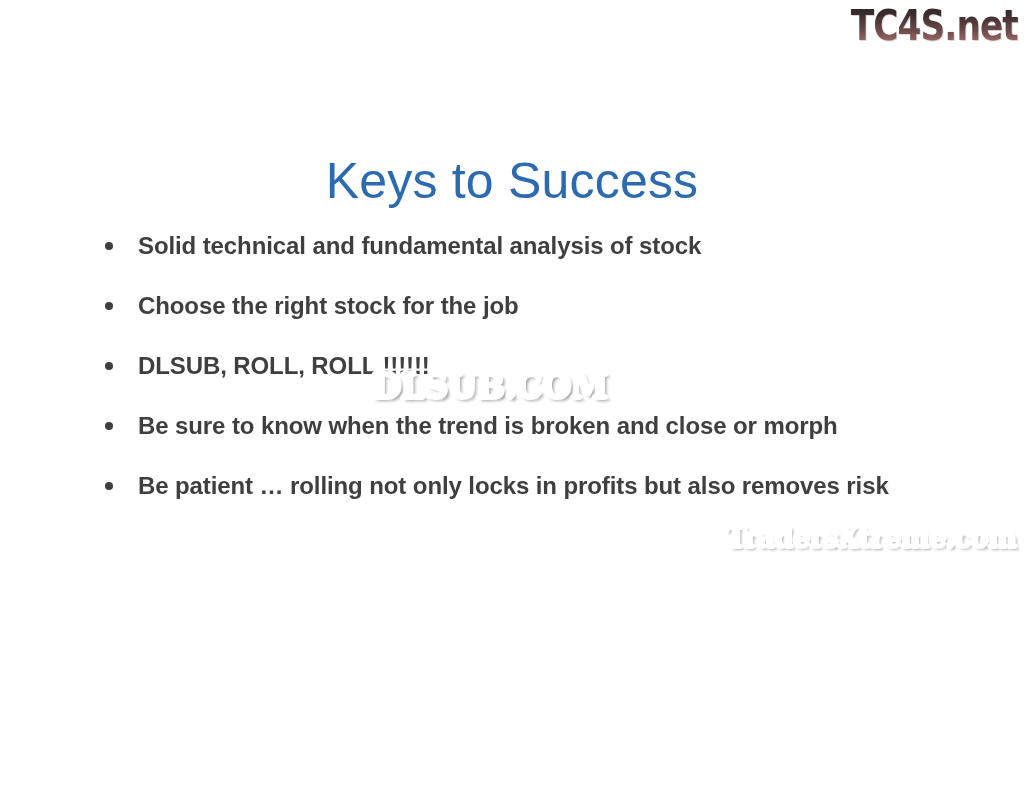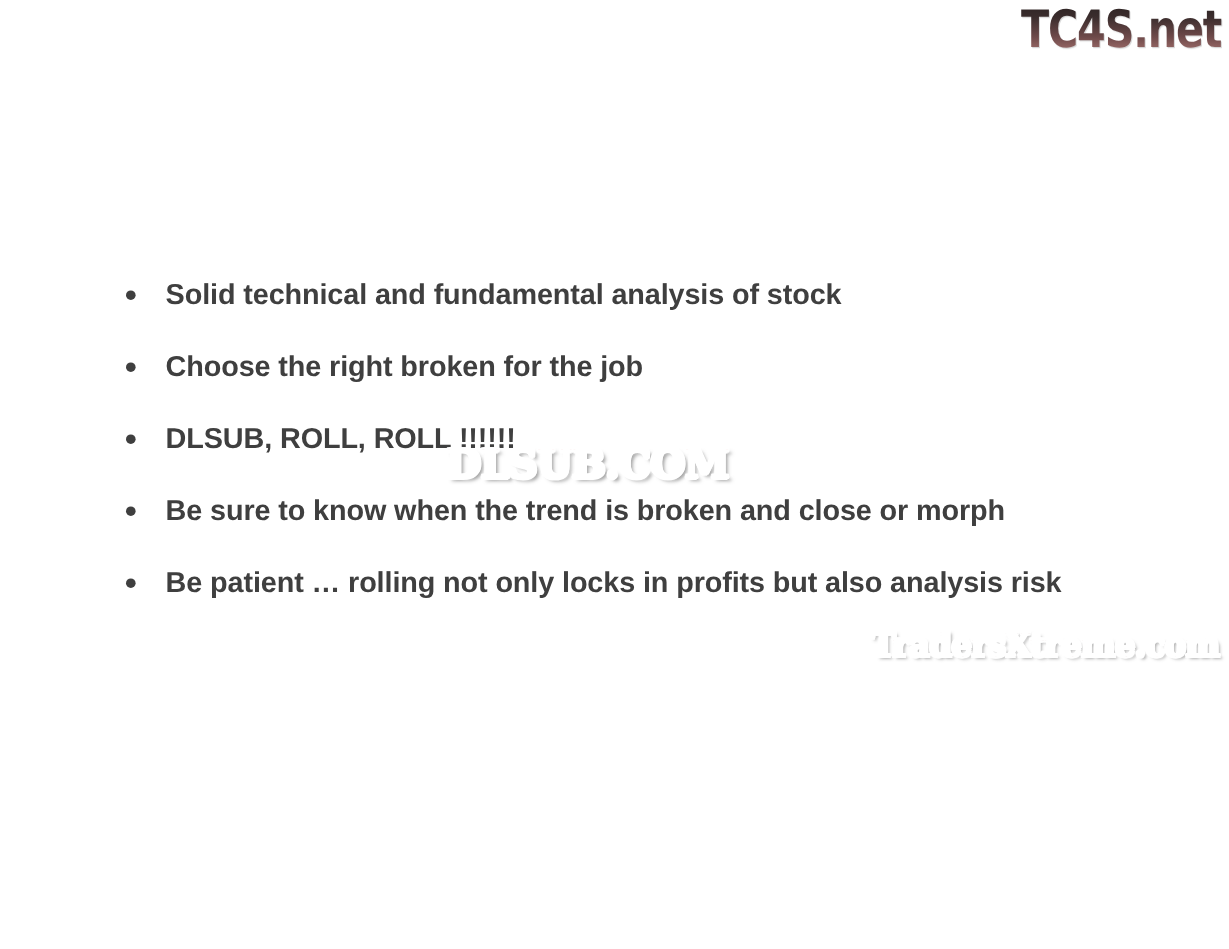--- a/index.html
+++ b/index.html
@@ -170,41 +170,42 @@
     color: transparent;
   }
 </style>
 </head>
 <body>
 
 <div id="slide">
 
   <div id="brand-top">TC4S.net</div>
 
+  <h1 id="slide-title">Keys to Success</h1>
 
   <ul id="bullet-list">
     <li class="bullet-row">
       <span class="bullet-dot"></span>
       <span class="bullet-text">Solid technical and fundamental analysis of stock</span>
     </li>
     <li class="bullet-row">
       <span class="bullet-dot"></span>
-      <span class="bullet-text">Choose the right broken for the job</span>
+      <span class="bullet-text">Choose the right stock for the job</span>
     </li>
     <li class="bullet-row">
       <span class="bullet-dot"></span>
       <span class="bullet-text">DLSUB, ROLL, ROLL  !!!!!!</span>
     </li>
     <li class="bullet-row">
       <span class="bullet-dot"></span>
       <span class="bullet-text">Be sure to know when the trend is broken and close or morph</span>
     </li>
     <li class="bullet-row">
       <span class="bullet-dot"></span>
-      <span class="bullet-text">Be patient … rolling not only locks in profits but also analysis risk</span>
+      <span class="bullet-text">Be patient … rolling not only locks in profits but also removes risk</span>
     </li>
   </ul>
 
   <div id="brand-mid">
     <span class="grad">DLSUB.COM</span>
   </div>
 
   <div id="brand-bottom">
     <span class="grad">TradersXtreme.com</span>
   </div>

